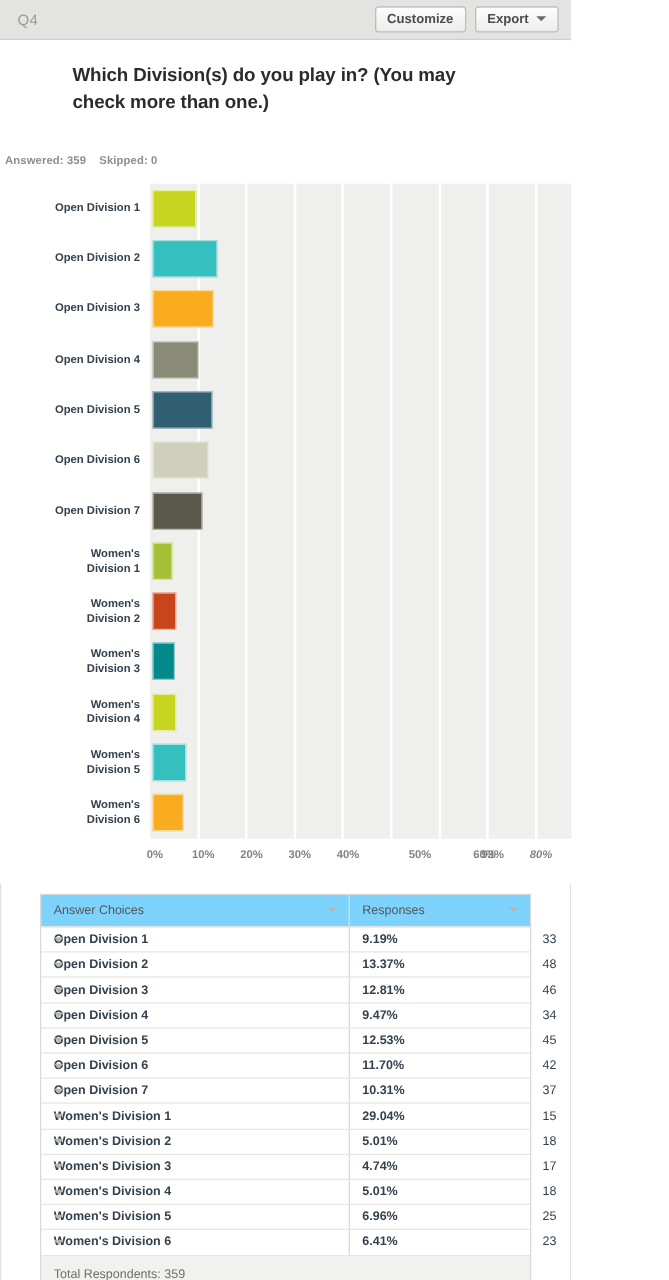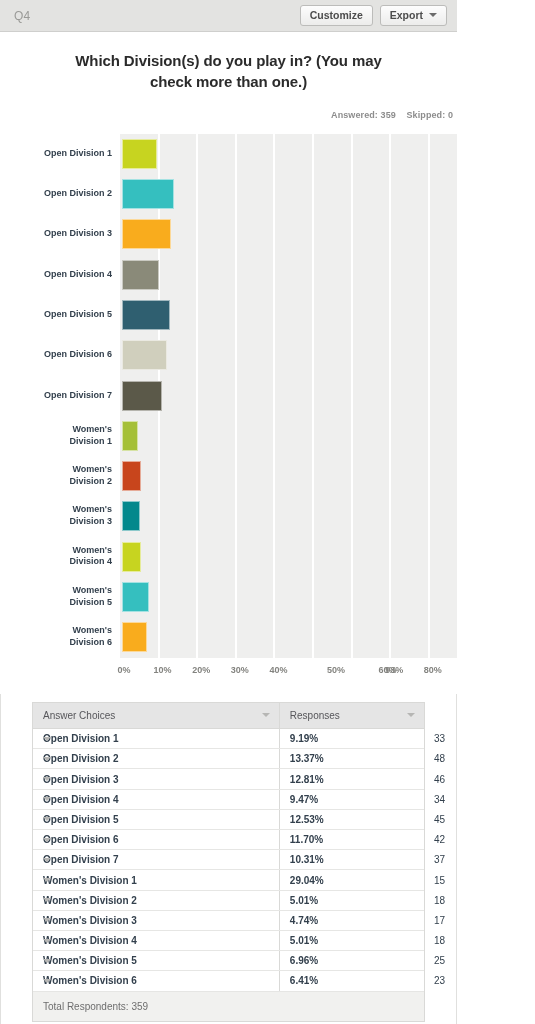--- a/index.html
+++ b/index.html
@@ -64,31 +64,31 @@
     border-top: 4px solid #6b6b6b;
   }
 
   
   .card {
     position: relative;
     background: #fff;
     padding: 0;
   }
   .chart-title {
-    text-align: center;
+    text-align: left;
     font-size: 15px;
     font-weight: bold;
     color: #2b2b2b;
     line-height: 1.42;
     padding: 18px 58px 0 58px;
     letter-spacing: -0.1px;
   }
   .chart-sub {
-    text-align: right;
-    margin-top: 17px;
+    text-align: left;
+    margin-top: 30px;
     font-size: 9px;
     color: #8d8d8d;
     font-weight: bold;
     letter-spacing: .1px;
   }
   .chart-sub span { margin: 0 4px; }
 
   
   .plot-wrap {
     position: relative;
@@ -163,21 +163,21 @@
     border: 1px solid #d9d9d7;
     border-bottom: none;
     background: #fff;
   }
   table.data {
     width: 100%;
     border-collapse: collapse;
     table-layout: fixed;
   }
   table.data thead th {
-    background: #e5e5e5;
+    background: #7dd3fc;
     border-bottom: 1px solid #d9d9d7;
     font-size: 10px;
     font-weight: normal;
     color: #56565a;
     text-align: left;
     padding: 7px 9px 7px 10px;
     position: relative;
     height: 26px;
   }
   th.col-choices { width: 63%; border-right: 1px solid #d9d9d7; }
@@ -353,21 +353,21 @@
       </div>
       <div class="xaxis" id="xaxis">
           <div class="xtick" style="left: 4px;">0%</div>
           <div class="xtick" style="left: 42.6px;">10%</div>
           <div class="xtick" style="left: 81.2px;">20%</div>
           <div class="xtick" style="left: 119.8px;">30%</div>
           <div class="xtick" style="left: 158.4px;">40%</div>
           <div class="xtick" style="left: 197px; padding-left: 38px;">50%</div>
           <div class="xtick" style="left: 235.6px; margin-left: 32px;">60%</div>
           <div class="xtick" style="left: 274.2px;">93%</div>
-          <div class="xtick" style="left: 312.8px;">80%</div>
+          <div class="xtick" style="left: 312.8px; font-style: italic;">80%</div>
           <div class="xtick" style="left: 351.4px;">90%</div>
           <div class="xtick" style="left: 390px;">100%</div>
         </div>
     </div>
   </div>
 
   <div class="table-wrap">
     <table class="data">
       <thead>
         <tr>

